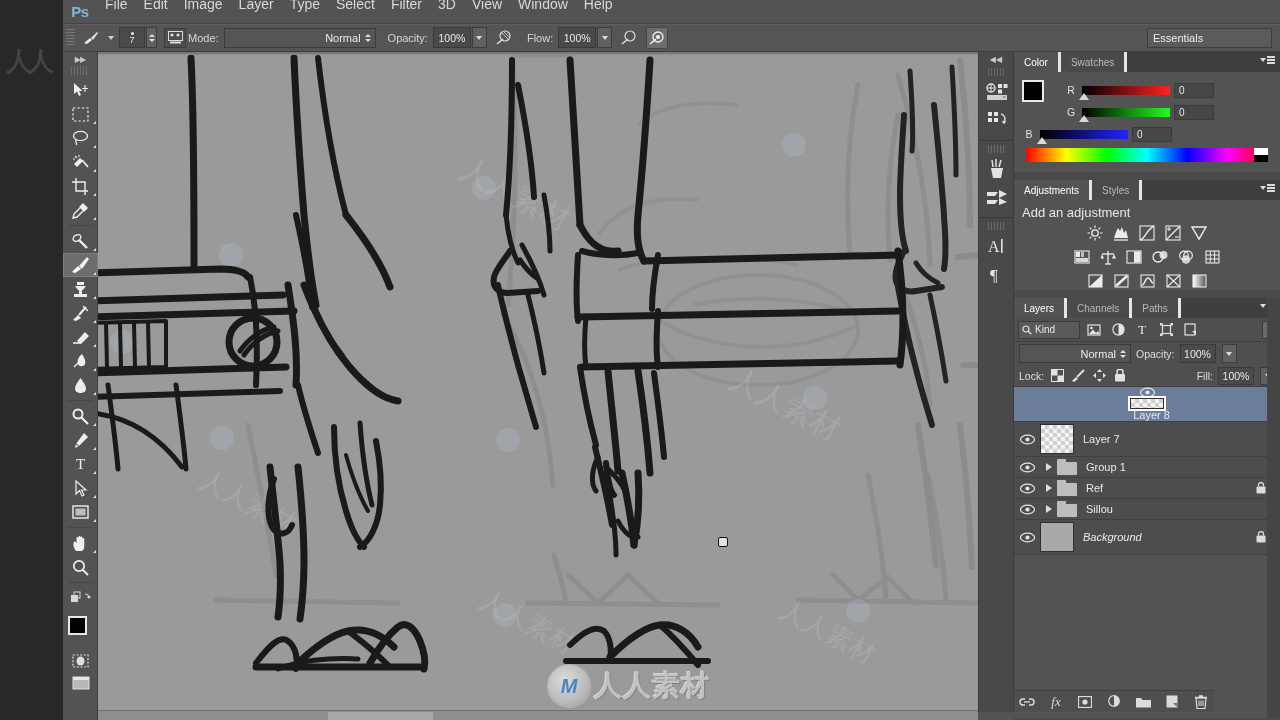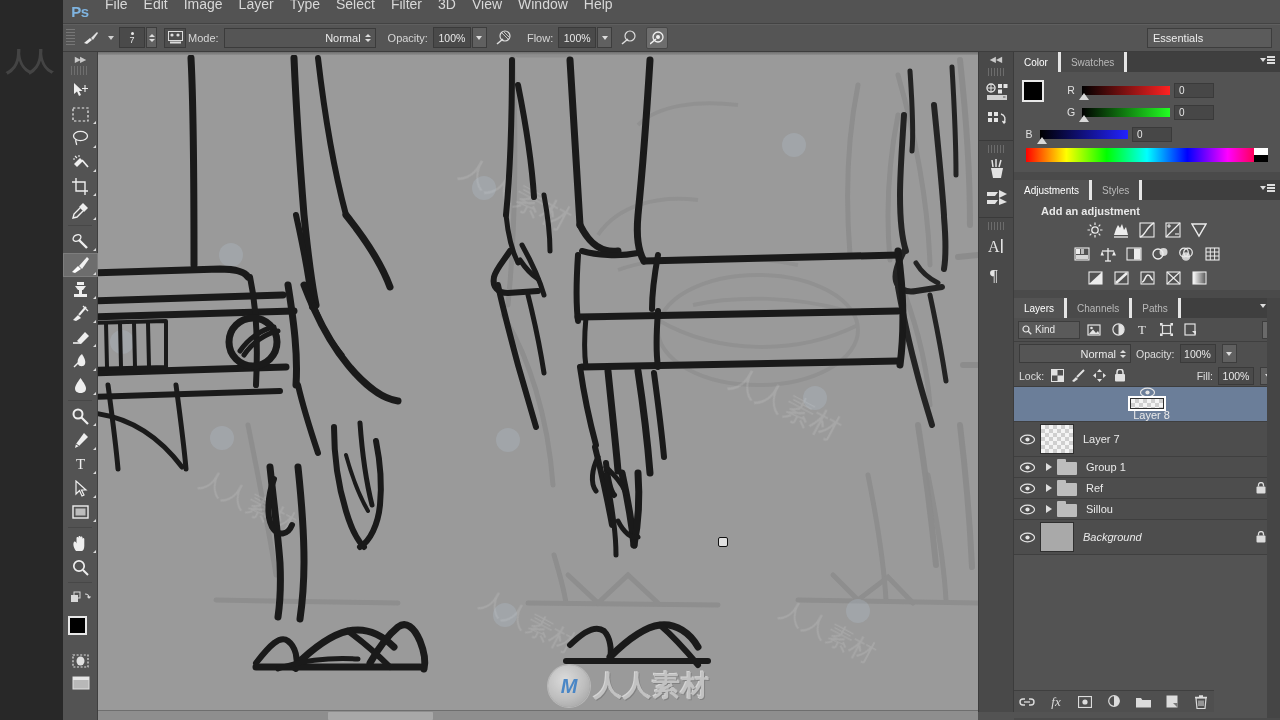--- a/index.html
+++ b/index.html
@@ -207,21 +207,21 @@
     border-left:5px solid transparent;border-right:5px solid transparent;border-bottom:7px solid #d8d8d8;}
   .sl-val{width:40px;height:15px;background:#474747;border:1px solid #3a3a3a;color:#e6e6e6;
     font-size:10px;display:flex;align-items:center;padding-left:4px;}
   .spectrum{clear:both;margin:4px 4px 0 4px;height:14px;
     background:linear-gradient(to right,#ff0000,#ffff00,#00ff00,#00ffff,#0000ff,#ff00ff,#ff0000);
     position:relative;}
   .spectrum .wb{position:absolute;right:0;top:0;width:14px;height:14px;
     background:linear-gradient(to bottom,#fff 0 50%,#000 50% 100%);}
 
   
-  .adj-title{font-size:11px;color:#e8e8e8;padding:5px 0 4px 8px;font-weight:bold;margin-left:19px;}
+  .adj-title{font-size:13px;color:#e8e8e8;padding:5px 0 4px 8px;font-weight:normal;}
   .adj-rows{padding:0 0 8px 0;}
   .adj-row{display:flex;justify-content:center;gap:8px;margin-bottom:6px;}
   .adj-ic{width:18px;height:18px;display:flex;align-items:center;justify-content:center;color:#ececec;}
 
   
   .lay-filter{height:24px;display:flex;align-items:center;padding:0 4px;gap:4px;background:#4f4f4f;border-bottom:1px solid #3f3f3f;}
   .kind-box{width:62px;height:18px;background:#5a5a5a;border:1px solid #3d3d3d;
     display:flex;align-items:center;gap:3px;padding:0 3px;color:#e8e8e8;font-size:10px;}
   .fi{width:20px;height:18px;display:flex;align-items:center;justify-content:center;color:#e4e4e4;}
   .toggle-pill{width:14px;height:18px;background:#5a5a5a;border:1px solid #3d3d3d;margin-left:auto;

